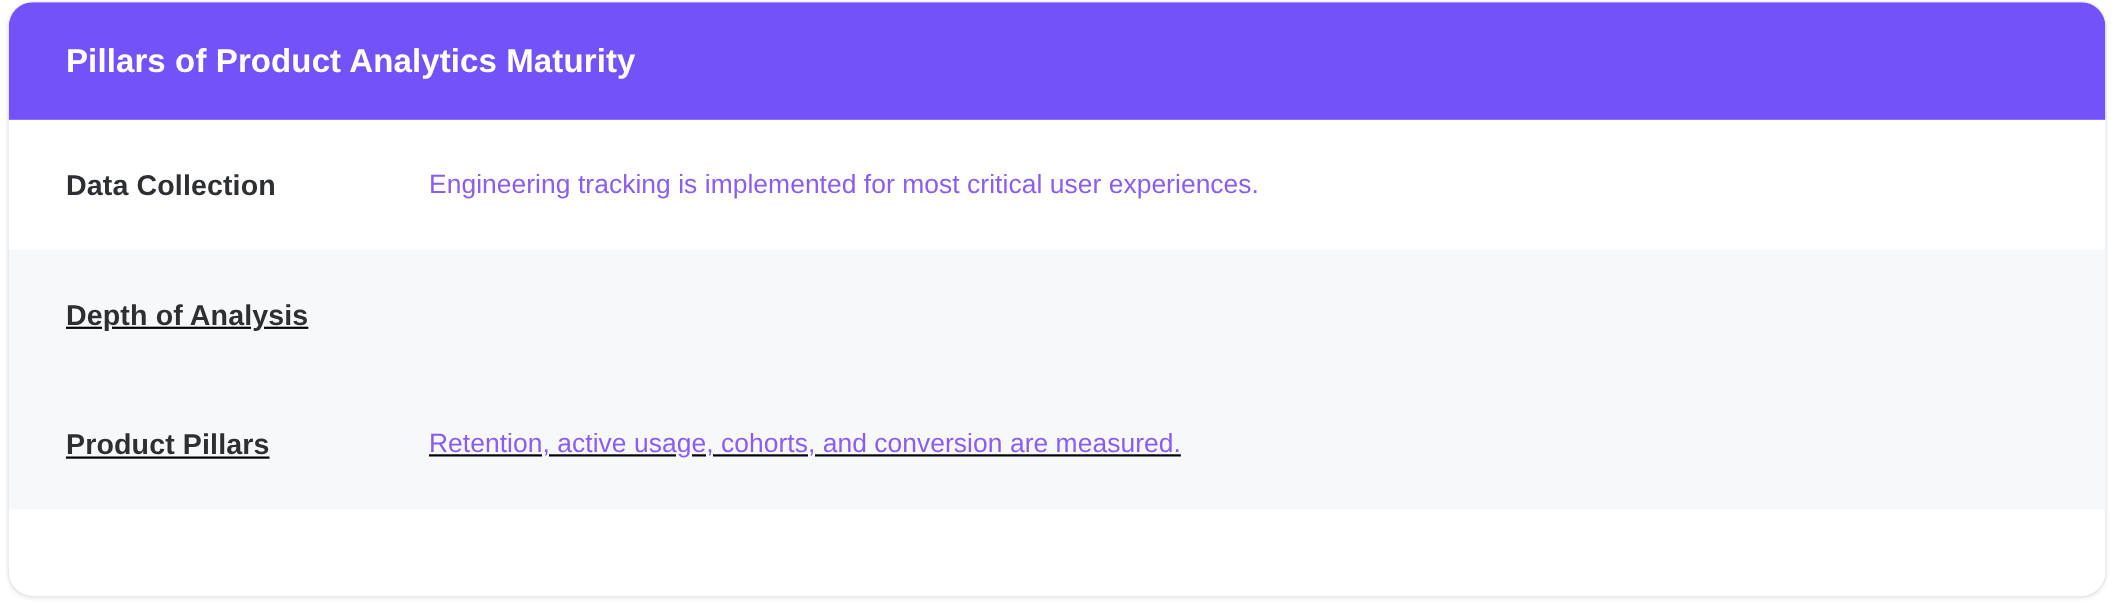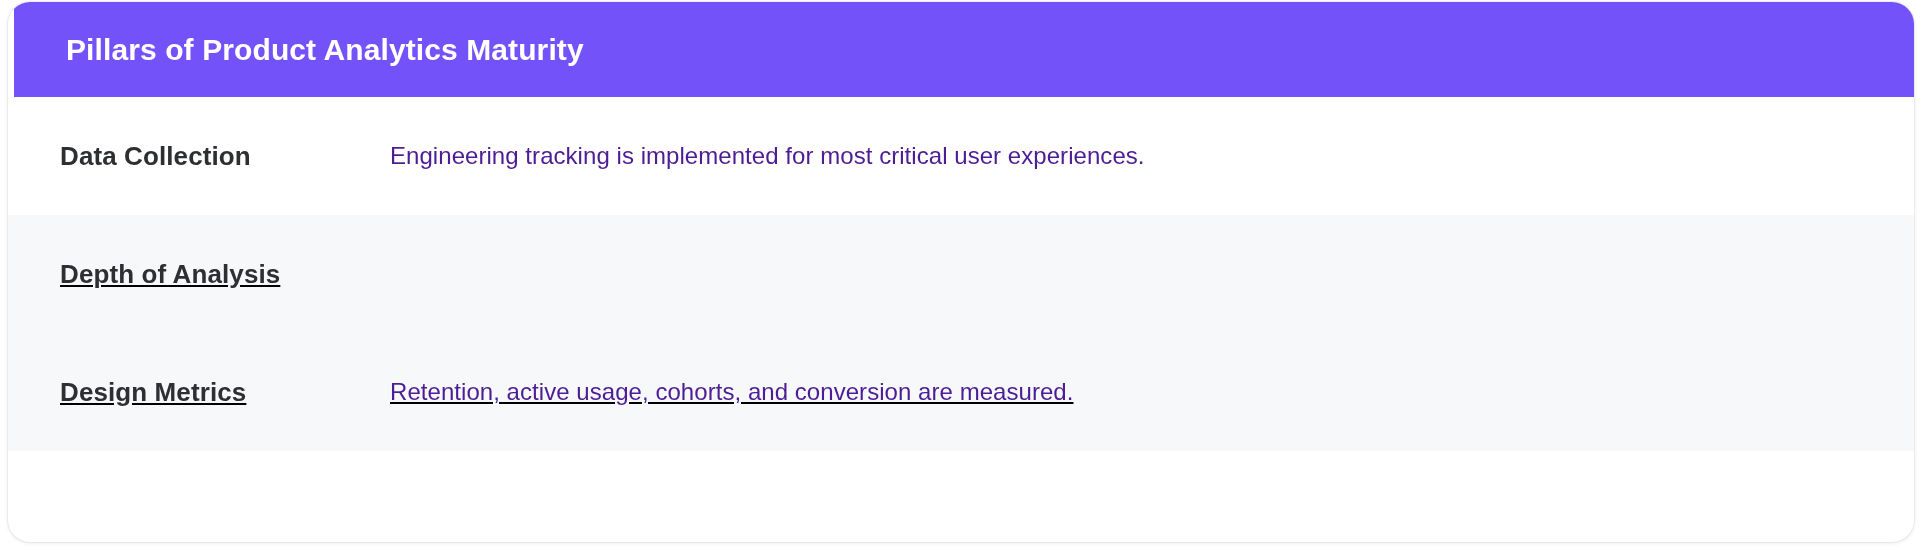--- a/index.html
+++ b/index.html
@@ -31,27 +31,26 @@
     height: 540px;
     border-radius: 22px;
     background: #ffffff;
     overflow: hidden;
     box-shadow: 0 1px 4px rgba(20, 22, 30, 0.10),
                 0 0 0 1px rgba(20, 22, 30, 0.045);
     box-sizing: border-box;
   }
 
   .card-header {
-    height: 95px;
+    height: 107px;
     background: #7352fa;
     display: flex;
     align-items: center;
     padding: 0 52px;
     box-sizing: border-box;
-    margin-left: 6px;
   }
 
   .card-title {
     color: #ffffff;
     font-size: 30px;
     font-weight: 600;
     letter-spacing: 0.1px;
     line-height: 1;
     white-space: nowrap;
   }
@@ -80,21 +79,21 @@
     flex: 0 0 330px;
     color: #2d2f33;
     font-size: 26px;
     font-weight: 600;
     letter-spacing: 0.1px;
     white-space: nowrap;
   }
 
   .row-desc {
     flex: 1 1 auto;
-    color: #4c1d95;
+    color: #8b5cf6;
     font-size: 24px;
     font-weight: 400;
     letter-spacing: 0.05px;
     white-space: nowrap;
   }
 </style>
 </head>
 <body>
 
 <div class="page">
@@ -111,19 +110,19 @@
         <div class="row-label">Data Collection</div>
         <div class="row-desc">Engineering tracking is implemented for most critical user experiences.</div>
       </div>
 
       <div class="row alt">
         <div class="row-label">Depth of Analysis</div>
       </div>
 
 
       <div class="row alt">
-        <div class="row-label">Design Metrics</div>
+        <div class="row-label">Product Pillars</div>
         <div class="row-desc">Retention, active usage, cohorts, and conversion are measured.</div>
       </div>
 
     </div>
   </div>
 </div>
 
 </body></html>

